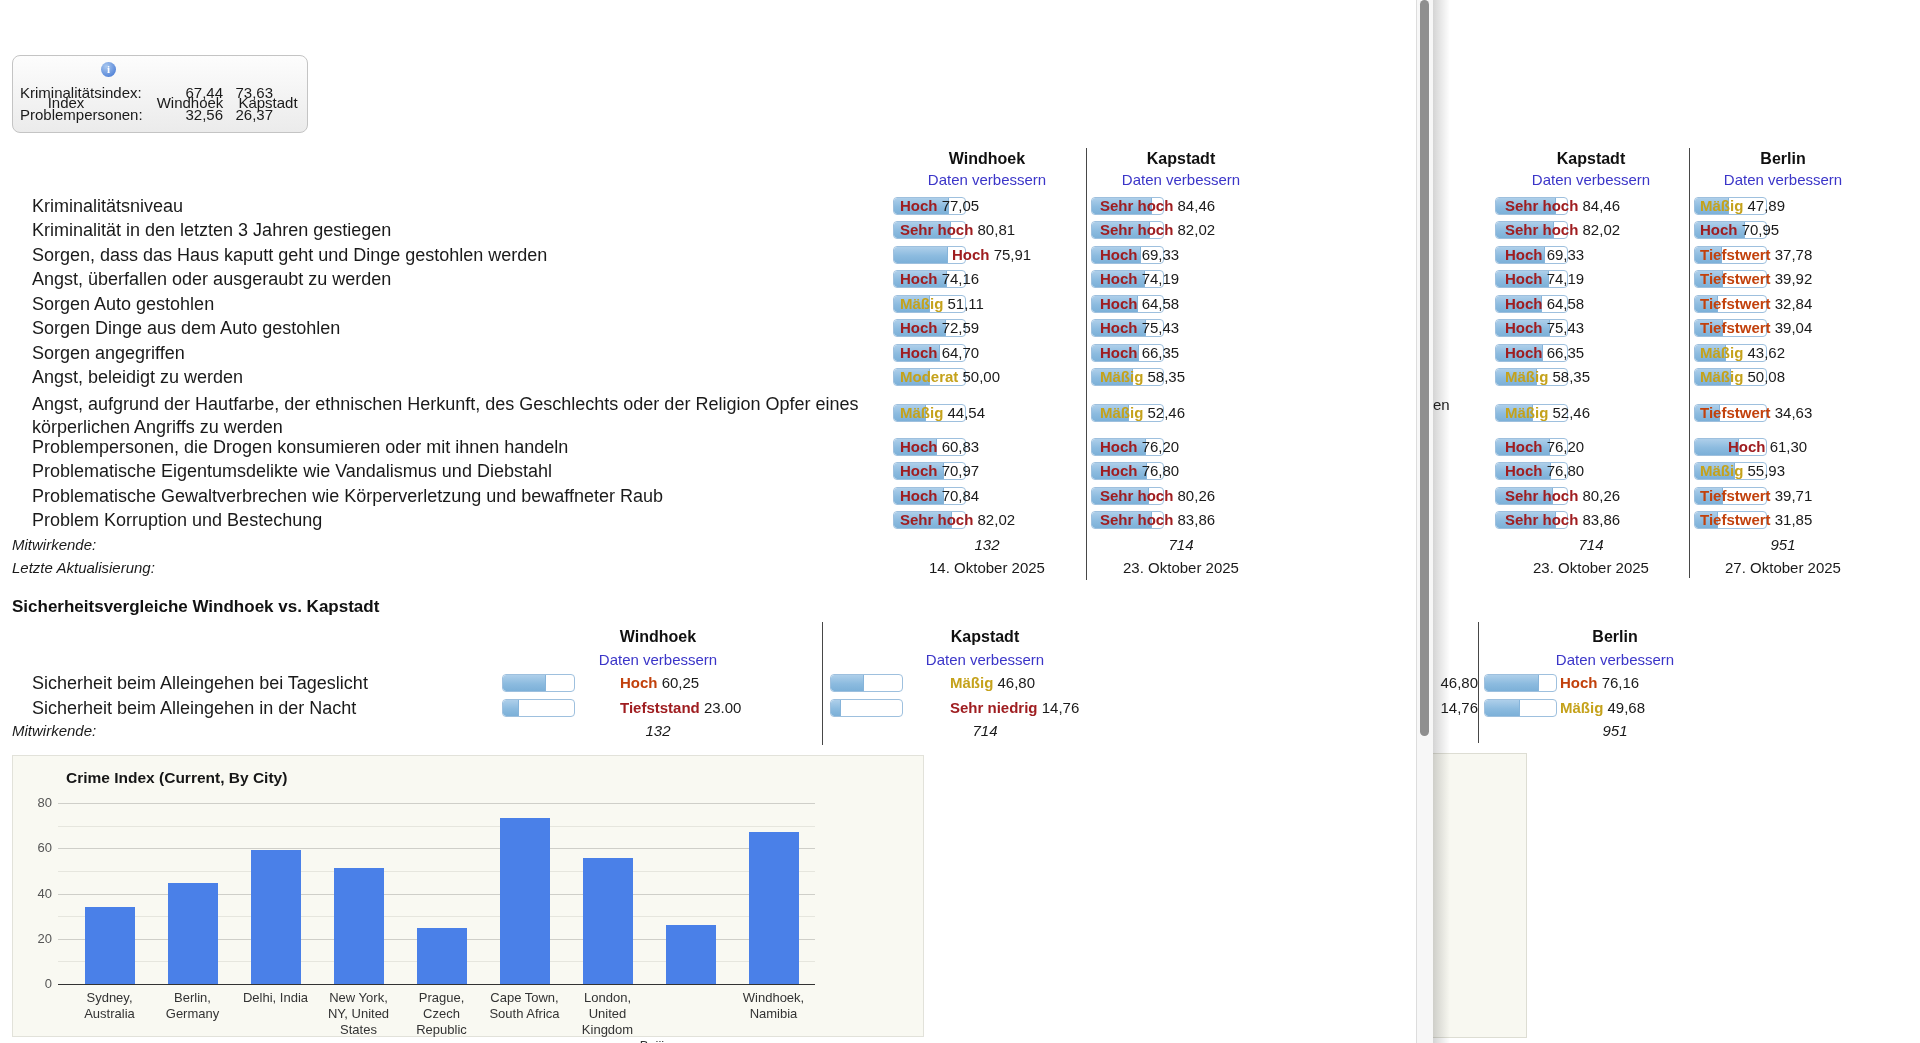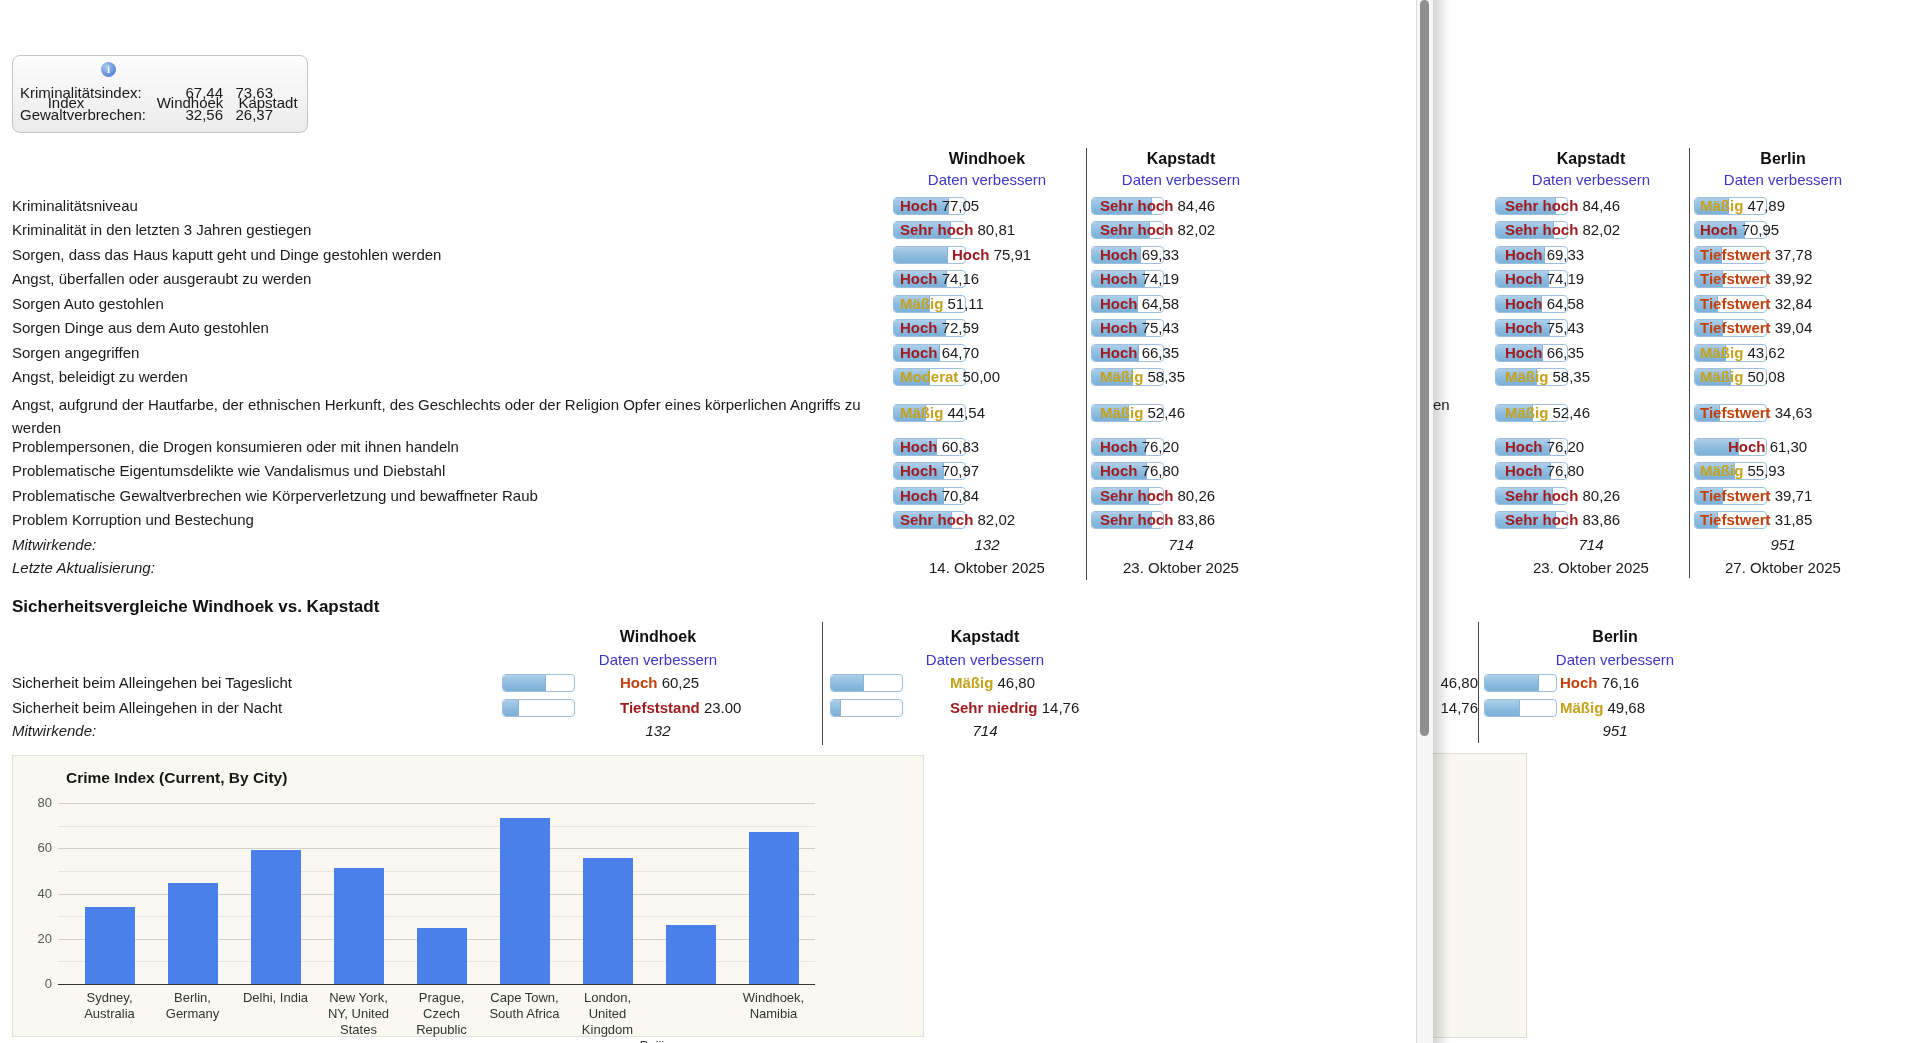--- a/index.html
+++ b/index.html
@@ -1,20 +1,20 @@
 <!DOCTYPE html>
 <html><head>
 <meta charset="utf-8">
 <style>
   html,body{margin:0;padding:0;background:#fff;}
   #app{position:relative;width:1920px;height:1043px;background:#fff;overflow:hidden;
        font-family:"Liberation Sans","DejaVu Sans",sans-serif;color:#1a1a1a;}
   .abs{position:absolute;}
   .b{font-weight:normal;margin-top:32px;}
-  .lbl{font-size:15px;line-height:18px;white-space:nowrap;color:#1a1a1a;}
+  .lbl{font-size:18px;line-height:18px;white-space:nowrap;color:#1a1a1a;margin-left:20px;}
   .lbl.wrap{white-space:normal;line-height:23px;}
   .cellbar{width:73px;height:18px;border:1px solid #9ec0de;border-radius:4px;background:#fff;box-sizing:border-box;overflow:hidden;}
   .cellbar span{display:block;height:100%;border-radius:3px 0 0 3px;
       background:linear-gradient(#aecfea,#8cbbdf 55%,#7cb0d8);border-right:1px solid #86b4da;box-sizing:border-box;}
   .cellval{font-size:15px;line-height:18px;text-align:left;white-space:nowrap;color:#1a1a1a;}
   .cellval b{font-weight:bold;}
   .t-bad{color:#9f1d20;}
   .t-mid{color:#c5a21b;}
   .t-good{color:#c2410c;}
   .cityhead{font-size:16px;font-weight:bold;text-align:center;color:#101010;white-space:nowrap;}
@@ -55,21 +55,21 @@
 
 
   <div class="abs idxbox" style="left:12px;top:55px;width:294px;height:76px;">
     <div class="abs idxcell b ctr" style="left:22px;top:5px;width:62px;">Index</div>
     <span class="abs infoicon" style="left:88px;top:6px;"></span>
     <div class="abs idxcell b ctr" style="left:138px;top:5px;width:78px;">Windhoek</div>
     <div class="abs idxcell b ctr" style="left:218px;top:5px;width:74px;">Kapstadt</div>
     <div class="abs idxcell" style="left:7px;top:27px;">Kriminalitätsindex:</div>
     <div class="abs idxcell rt" style="left:138px;top:27px;width:72px;">67,44</div>
     <div class="abs idxcell rt" style="left:210px;top:27px;width:50px;">73,63</div>
-    <div class="abs idxcell" style="left:7px;top:49px;">Gewaltverbrechen:</div>
+    <div class="abs idxcell" style="left:7px;top:49px;">Problempersonen:</div>
     <div class="abs idxcell rt" style="left:138px;top:49px;width:72px;">32,56</div>
     <div class="abs idxcell rt" style="left:210px;top:49px;width:50px;">26,37</div>
   </div>
 
   <div class="abs cityhead" style="left:887px;top:150px;width:200px;">Windhoek</div>
   <div class="abs cityhead" style="left:1081px;top:150px;width:200px;">Kapstadt</div>
   <div class="abs link" style="left:887px;top:171px;width:200px;">Daten verbessern</div>
   <div class="abs link" style="left:1081px;top:171px;width:200px;">Daten verbessern</div>
 
   <div class="abs cityhead" style="left:1491px;top:150px;width:200px;">Kapstadt</div>

